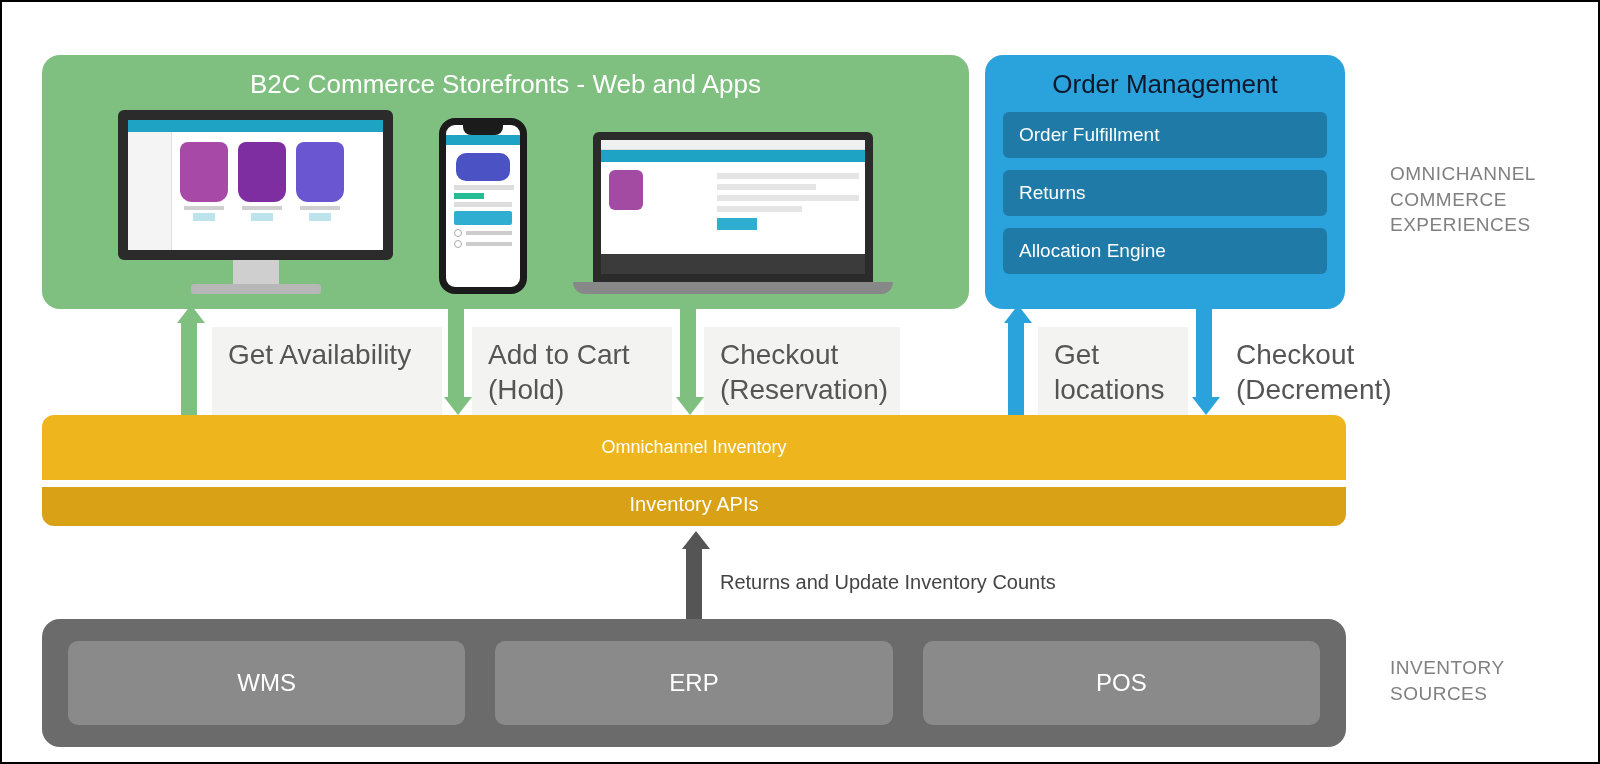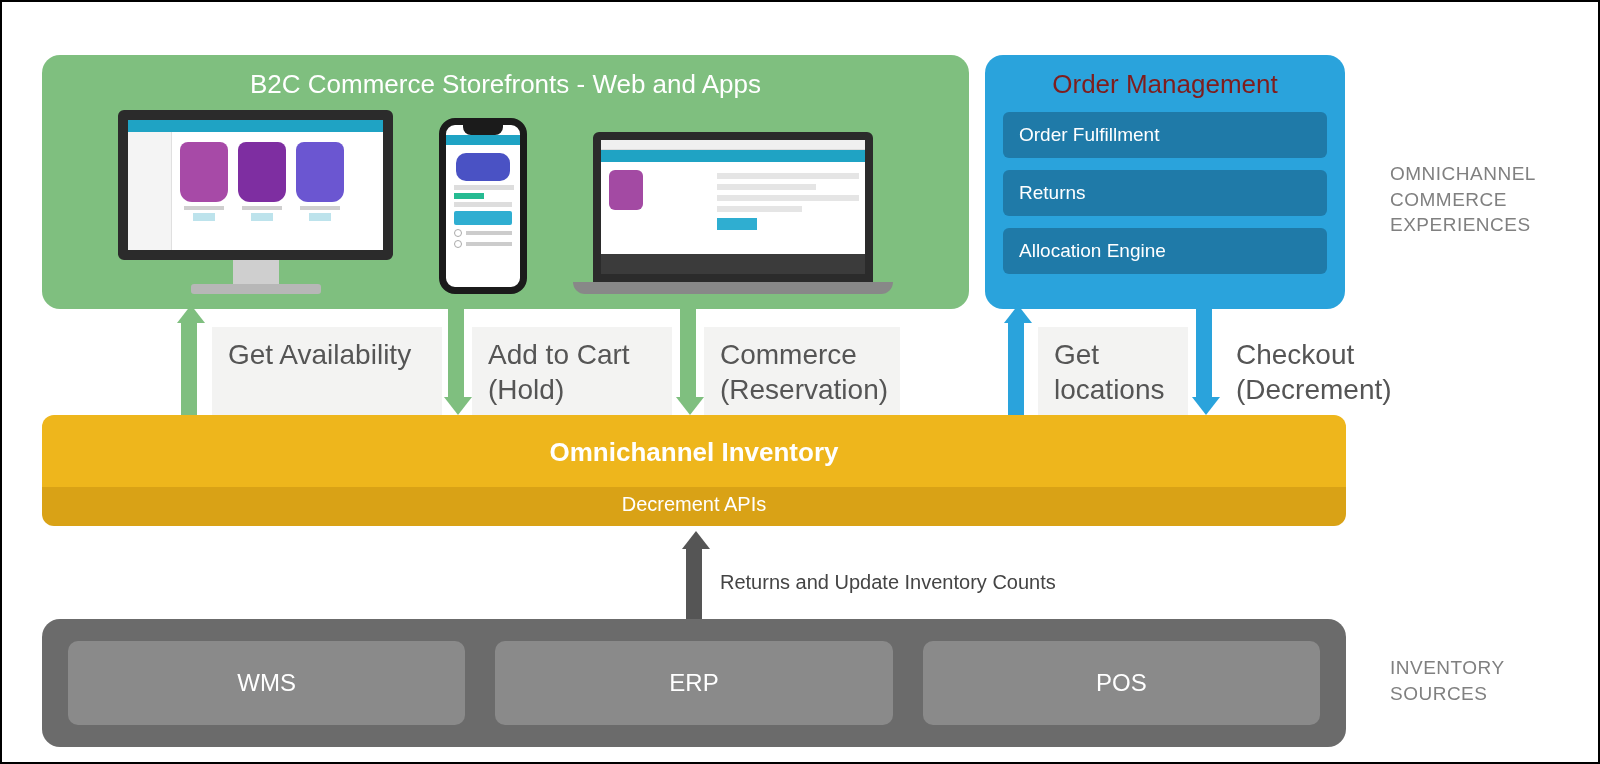--- a/index.html
+++ b/index.html
@@ -113,21 +113,21 @@
     position: absolute;
     left: 983px;
     top: 40px;
     width: 360px;
     height: 254px;
     background: #2aa3dc;
     border-radius: 18px;
     padding: 14px 18px;
     text-align: center;
   }
-  .blue-card .title { color:#7f1d1d; font-size:26px; font-weight:400; }
+  .blue-card .title { color:#0f172a; font-size:26px; font-weight:400; }
   .blue-pill {
     background: #1f7aa8;
     color: #fff;
     font-size: 19px;
     text-align: left;
     padding: 12px 16px;
     border-radius: 6px;
     margin-top: 12px;
   }
 
@@ -184,21 +184,21 @@
   .yellow-bar {
     position: absolute;
     left: 40px;
     top: 400px;
     width: 1304px;
     background: #eeb61c;
     border-radius: 12px 12px 0 0;
     text-align: center;
     padding: 22px 0;
   }
-  .yellow-bar .title { color:#fff; font-size:26px; font-weight:700; }
+  .yellow-bar .title { color:#fff; font-size:18px; font-weight:400; }
   .yellow-sub {
     position: absolute;
     left: 40px;
     top: 472px;
     width: 1304px;
     background: #d9a216;
     text-align: center;
     color: #fff;
     font-size: 20px;
     padding: 6px 0 10px;
@@ -321,21 +321,21 @@
     <div class="blue-pill">Order Fulfillment</div>
     <div class="blue-pill">Returns</div>
     <div class="blue-pill">Allocation Engine</div>
   </div>
 
   <div class="right-label rl1">OMNICHANNEL COMMERCE EXPERIENCES</div>
   <div class="right-label rl3">INVENTORY SOURCES</div>
 
   <div class="flow-label" style="left:210px; width:230px;">Get Availability</div>
   <div class="flow-label" style="left:470px; width:200px;">Add to Cart (Hold)</div>
-  <div class="flow-label" style="left:702px; width:196px;">Commerce (Reservation)</div>
+  <div class="flow-label" style="left:702px; width:196px;">Checkout (Reservation)</div>
   <div class="flow-label" style="left:1036px; width:150px;">Get locations</div>
   <div class="flow-label" style="left:1218px; width:170px; background:transparent;">Checkout (Decrement)</div>
 
   <div class="arrow up green-a" style="left:175px; top:290px;">
     <div class="head"></div>
       <div class="shaft" style="height:92px;"></div>
   </div>
   <div class="arrow down green-a" style="left:442px; top:290px;">
     <div class="shaft" style="height:92px;"></div>
       <div class="head"></div>
@@ -350,21 +350,21 @@
       <div class="shaft" style="height:92px;"></div>
   </div>
   <div class="arrow down blue-a" style="left:1190px; top:290px;">
     <div class="shaft" style="height:92px;"></div>
       <div class="head"></div>
   </div>
 
   <div class="yellow-bar">
     <div class="title">Omnichannel Inventory</div>
   </div>
-  <div class="yellow-sub">Decrement APIs</div>
+  <div class="yellow-sub">Inventory APIs</div>
 
   <div class="arrow up gray-a" style="left:680px; top:516px;">
     <div class="head"></div>
       <div class="shaft" style="height:72px;"></div>
   </div>
   <div class="mid-label">Returns and Update Inventory Counts</div>
 
   <div class="gray-bar">
     <div class="gray-pill">WMS</div>
     <div class="gray-pill">ERP</div>

